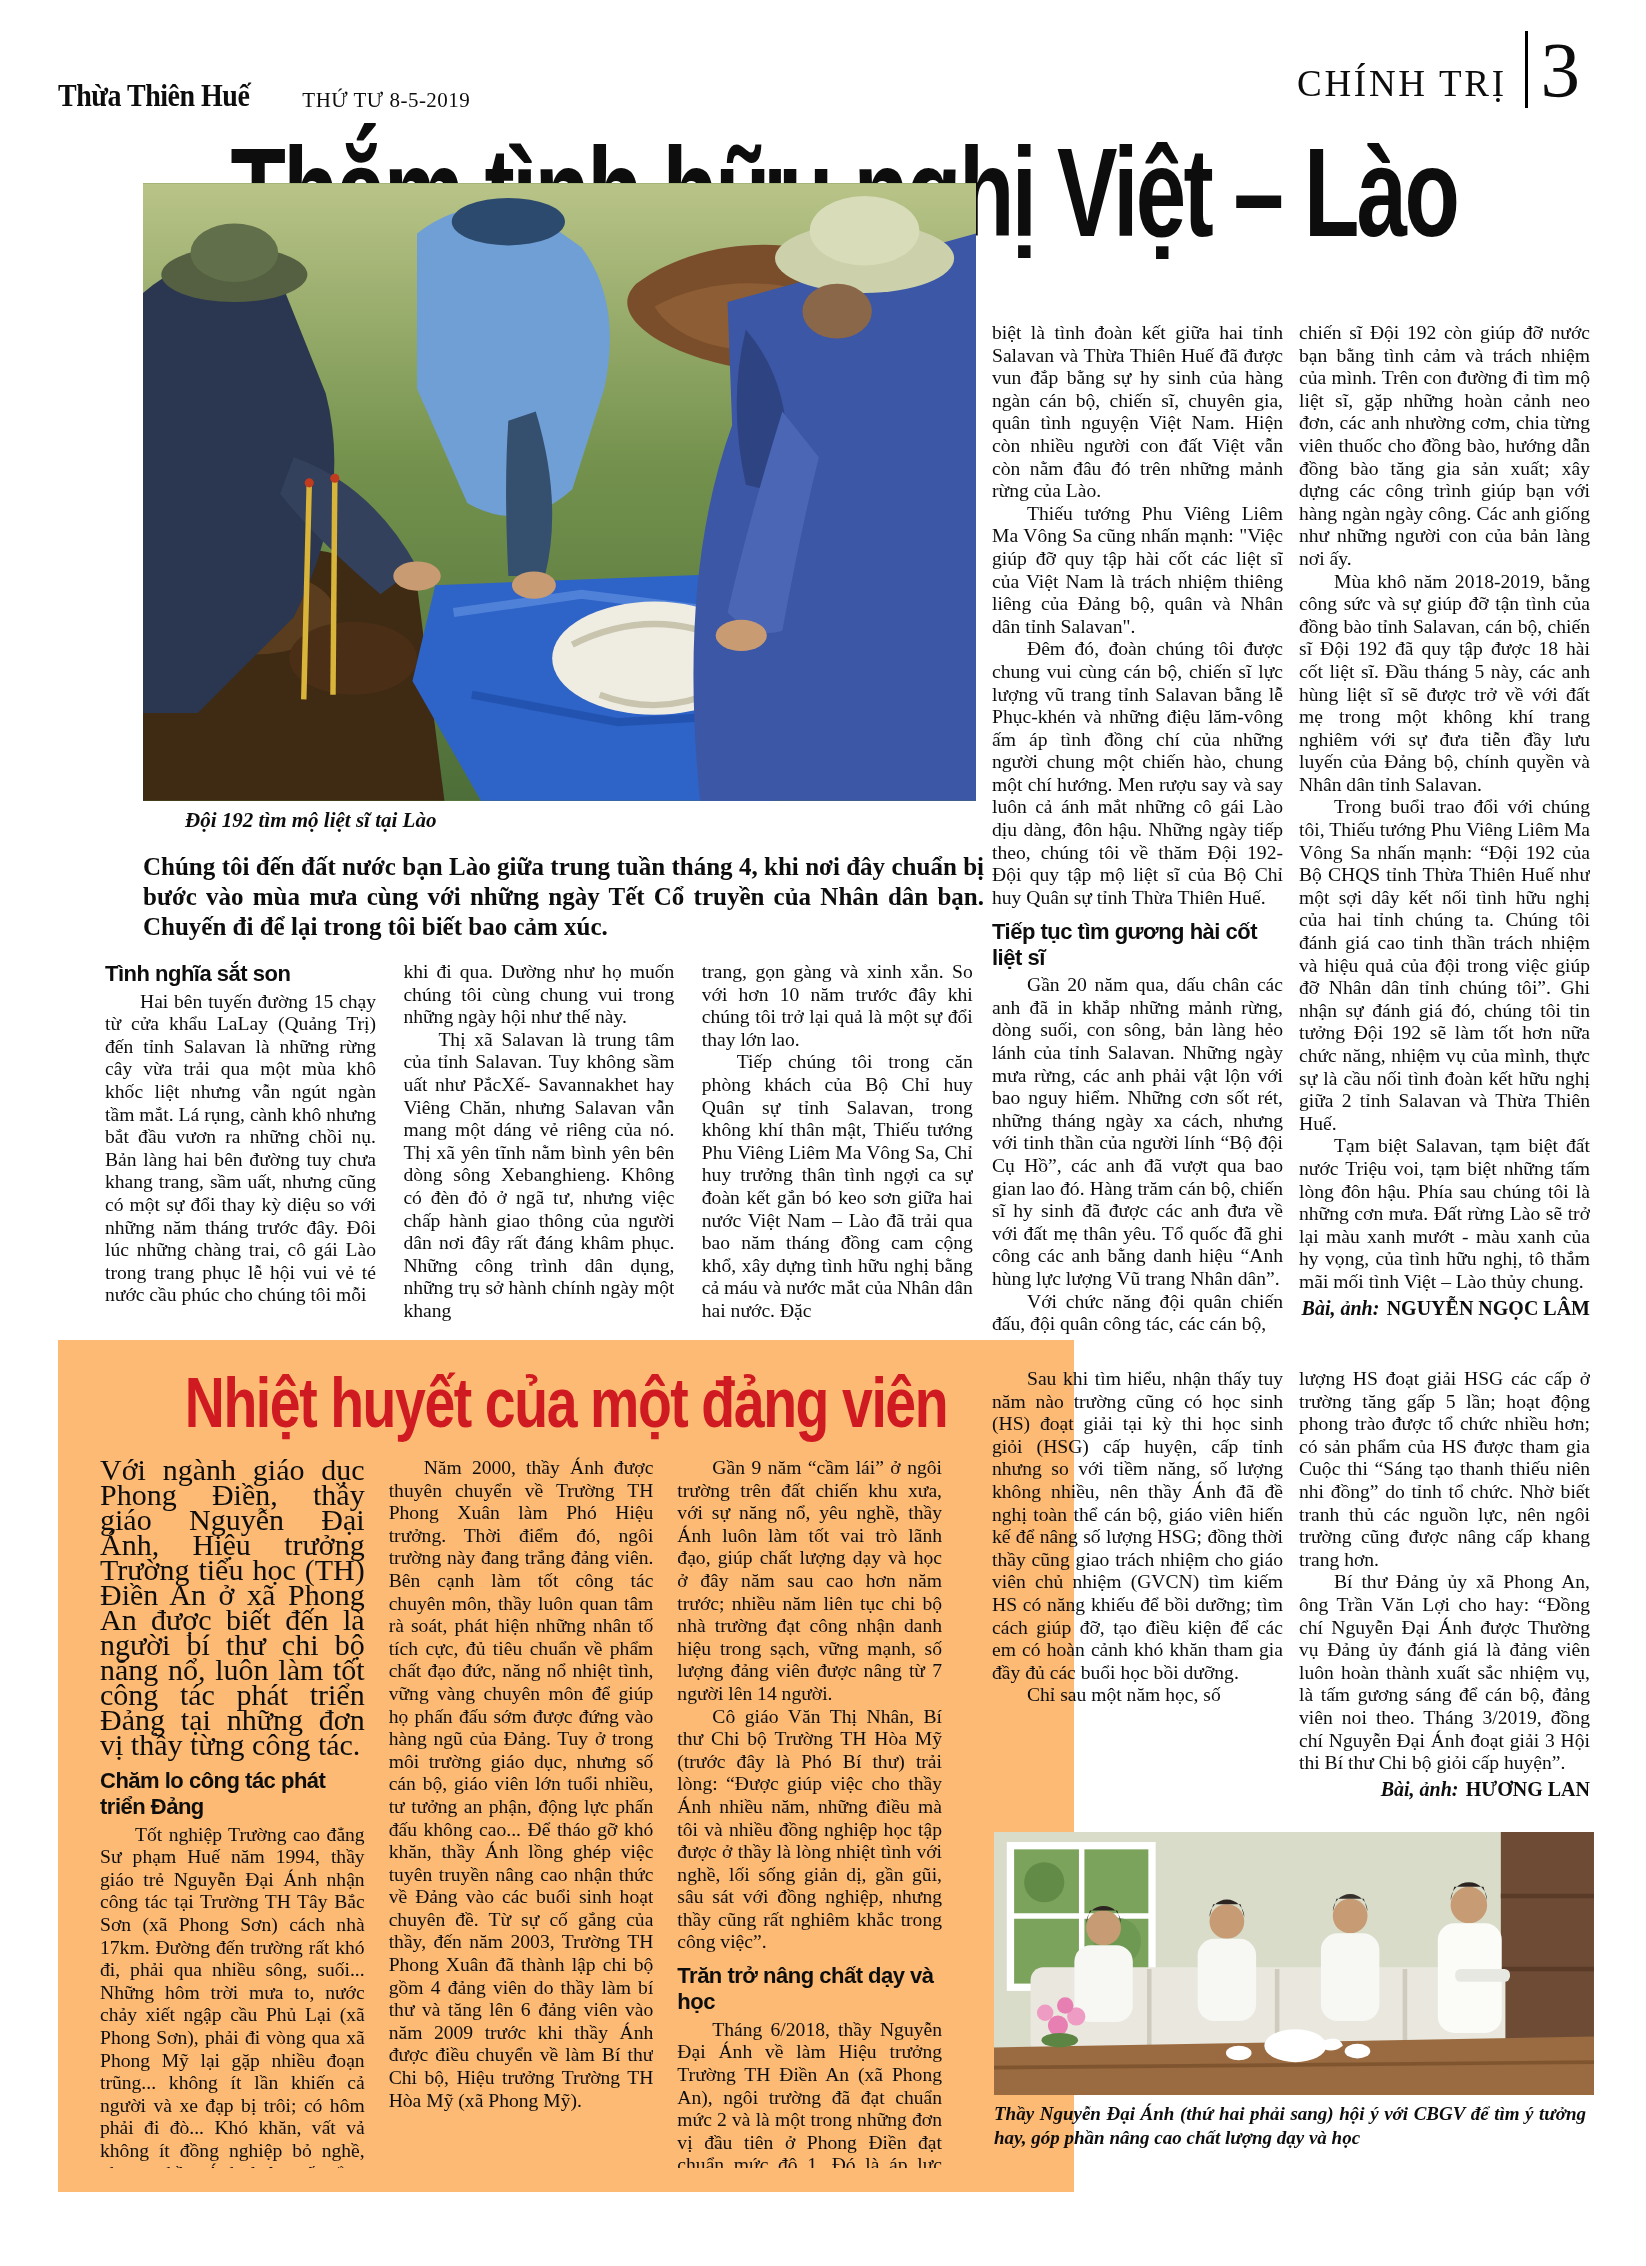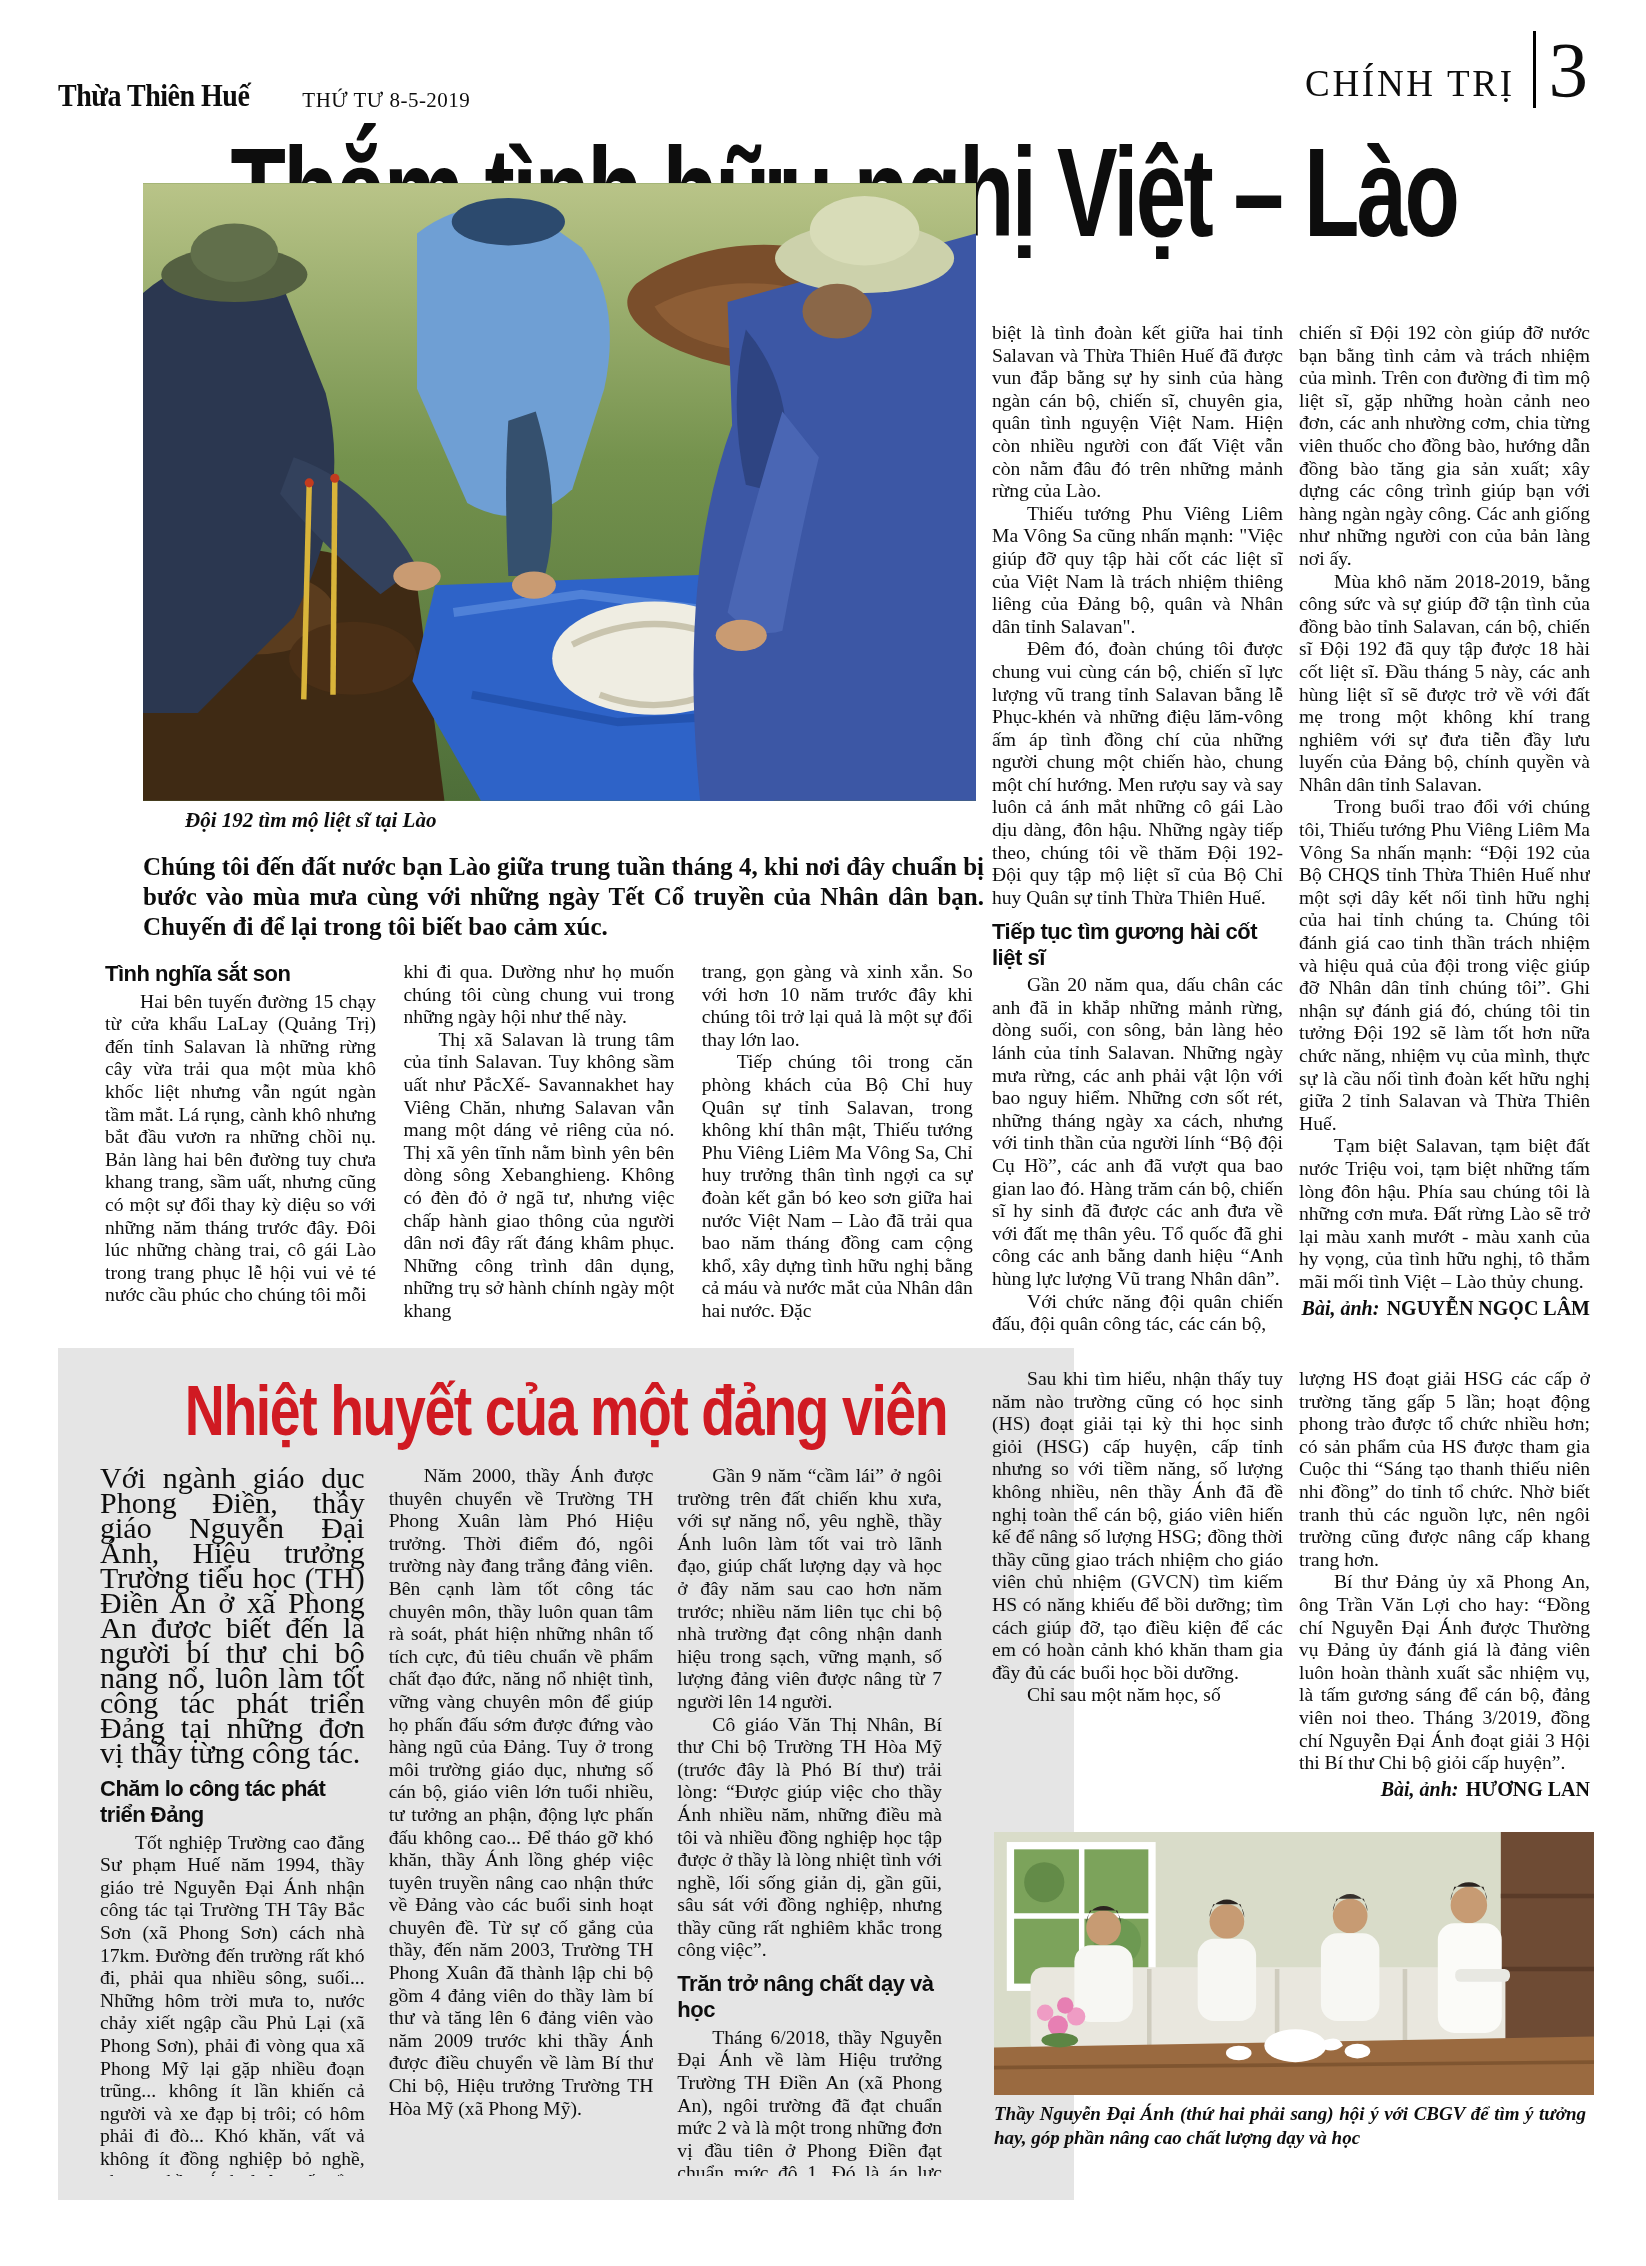--- a/index.html
+++ b/index.html
@@ -4,21 +4,21 @@
 <style>
   html,body{margin:0;padding:0;background:#fff;}
   .page{position:relative;width:1647px;height:2267px;background:#fff;overflow:hidden;
         font-family:"Liberation Serif",serif;color:#0d0d0d;}
 
   
   .masthead{position:absolute;top:35px;left:58px;right:51px;height:84px;}
   .m-left{position:absolute;left:0;bottom:5.5px;display:flex;align-items:baseline;}
   .paper-name{font-weight:bold;font-size:28px;letter-spacing:-0.5px;transform:scaleY(1.12);transform-origin:left bottom;}
   .paper-date{margin-left:53px;font-size:21px;letter-spacing:0.5px;}
-  .m-right{position:absolute;right:8px;top:-5.5px;display:flex;align-items:center;}
+  .m-right{position:absolute;right:16px;top:-5.5px;display:flex;align-items:center;}
   .section-title{font-size:37px;letter-spacing:2.7px;margin-right:18.3px;position:relative;top:14.6px;}
   .vrule{width:2.7px;height:77px;background:#000;margin-right:12.8px;}
   .page-number{font-size:79px;line-height:1;}
 
   
   .headline1{position:absolute;top:130px;left:0;width:100%;margin:0;text-align:center;
              font-family:"Liberation Sans",sans-serif;font-weight:bold;font-size:126px;line-height:1;
              letter-spacing:-3.7px;transform:scaleX(0.72);transform-origin:center;white-space:nowrap;}
 
   .photo1{position:absolute;left:143px;top:183px;width:833px;height:618px;overflow:hidden;background:#6f8f4a;}
@@ -37,21 +37,21 @@
   .cols3 .col{width:271px;height:373px;overflow:hidden;}
 
   .rcol{position:absolute;width:291px;overflow:hidden;}
   .r1{left:992px;top:322px;height:1012px;}
   .r2{left:1299px;top:322px;height:1012px;}
 
   .byline{margin-top:3.7px;text-align:right;font-size:20px;font-weight:bold;}
   .by-prefix{font-style:italic;margin-right:7.3px;}
 
   
-  .panel{position:absolute;left:58px;top:1340px;width:1016px;height:852px;background:#e5e5e5;margin-top:8px;}
+  .panel{position:absolute;left:58px;top:1340px;width:1016px;height:852px;background:#fdba74;}
   .headline2{margin:27.4px 0 0 0;text-align:center;font-family:"Liberation Sans",sans-serif;
              font-weight:bold;font-size:71px;line-height:1;color:#d01a22;letter-spacing:-1.8px;
              transform:scaleX(0.78);transform-origin:center;white-space:nowrap;}
   .art2cols{position:absolute;left:42px;top:117px;width:842px;display:flex;gap:24px;}
   .art2cols .col2{width:265px;height:711px;overflow:hidden;}
   .intro{margin:0 0 11px 0;font-weight:normal;font-size:30px;line-height:25px;text-align:justify;}
 
   .r3{left:992px;top:1368px;height:475px;}
   .r4{left:1299px;top:1368px;height:475px;}
 

